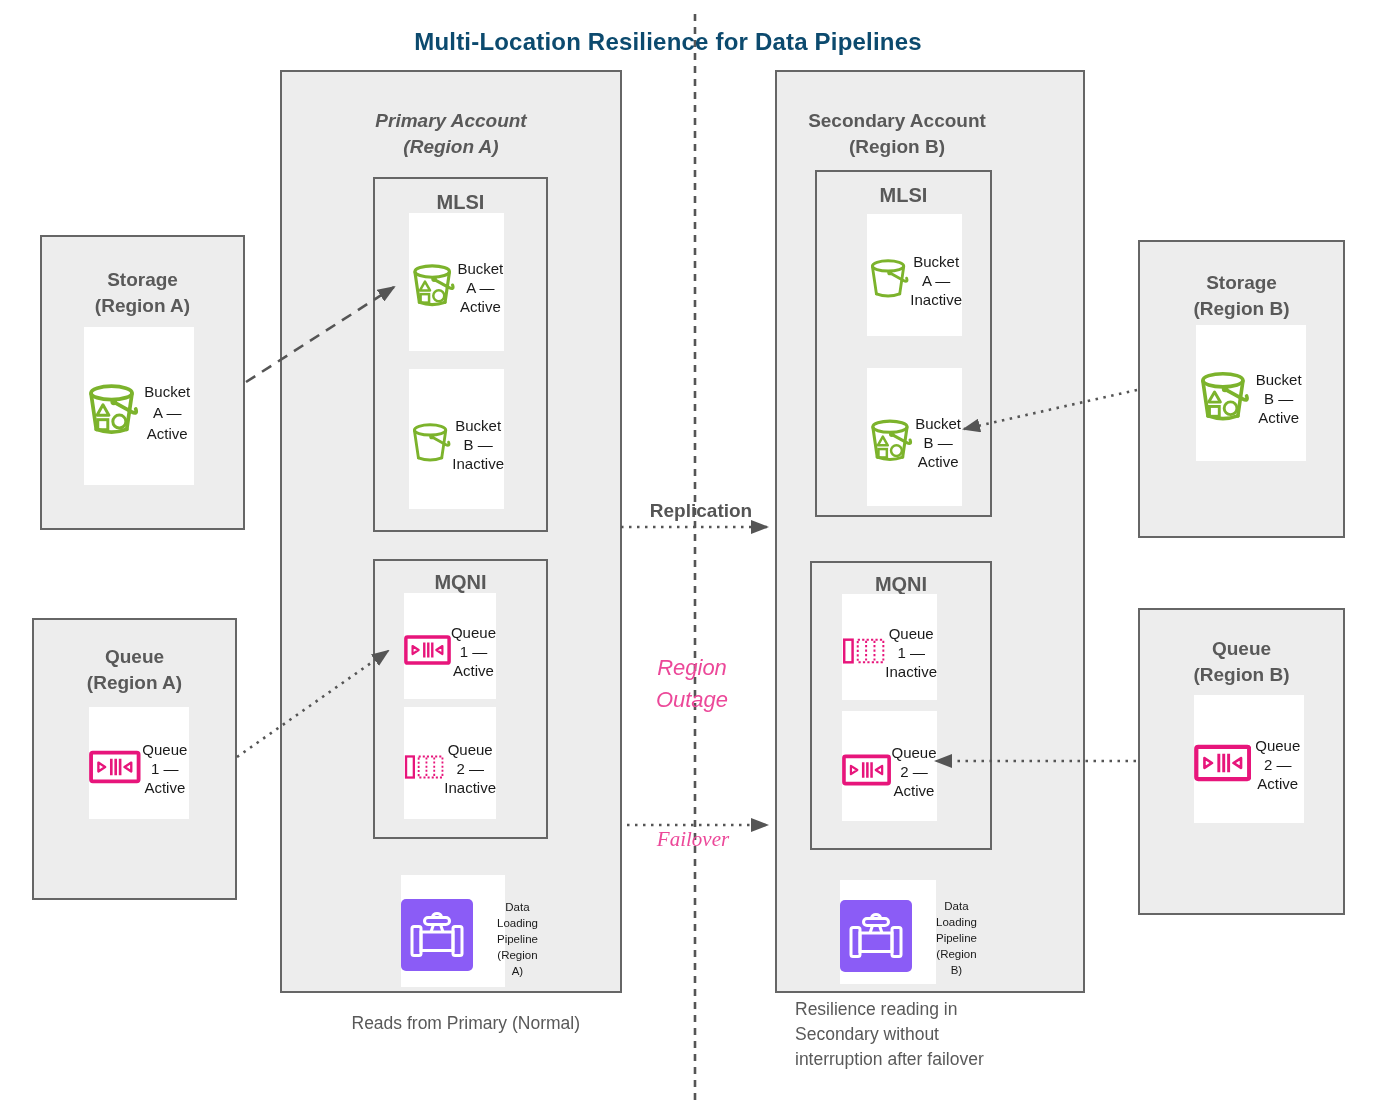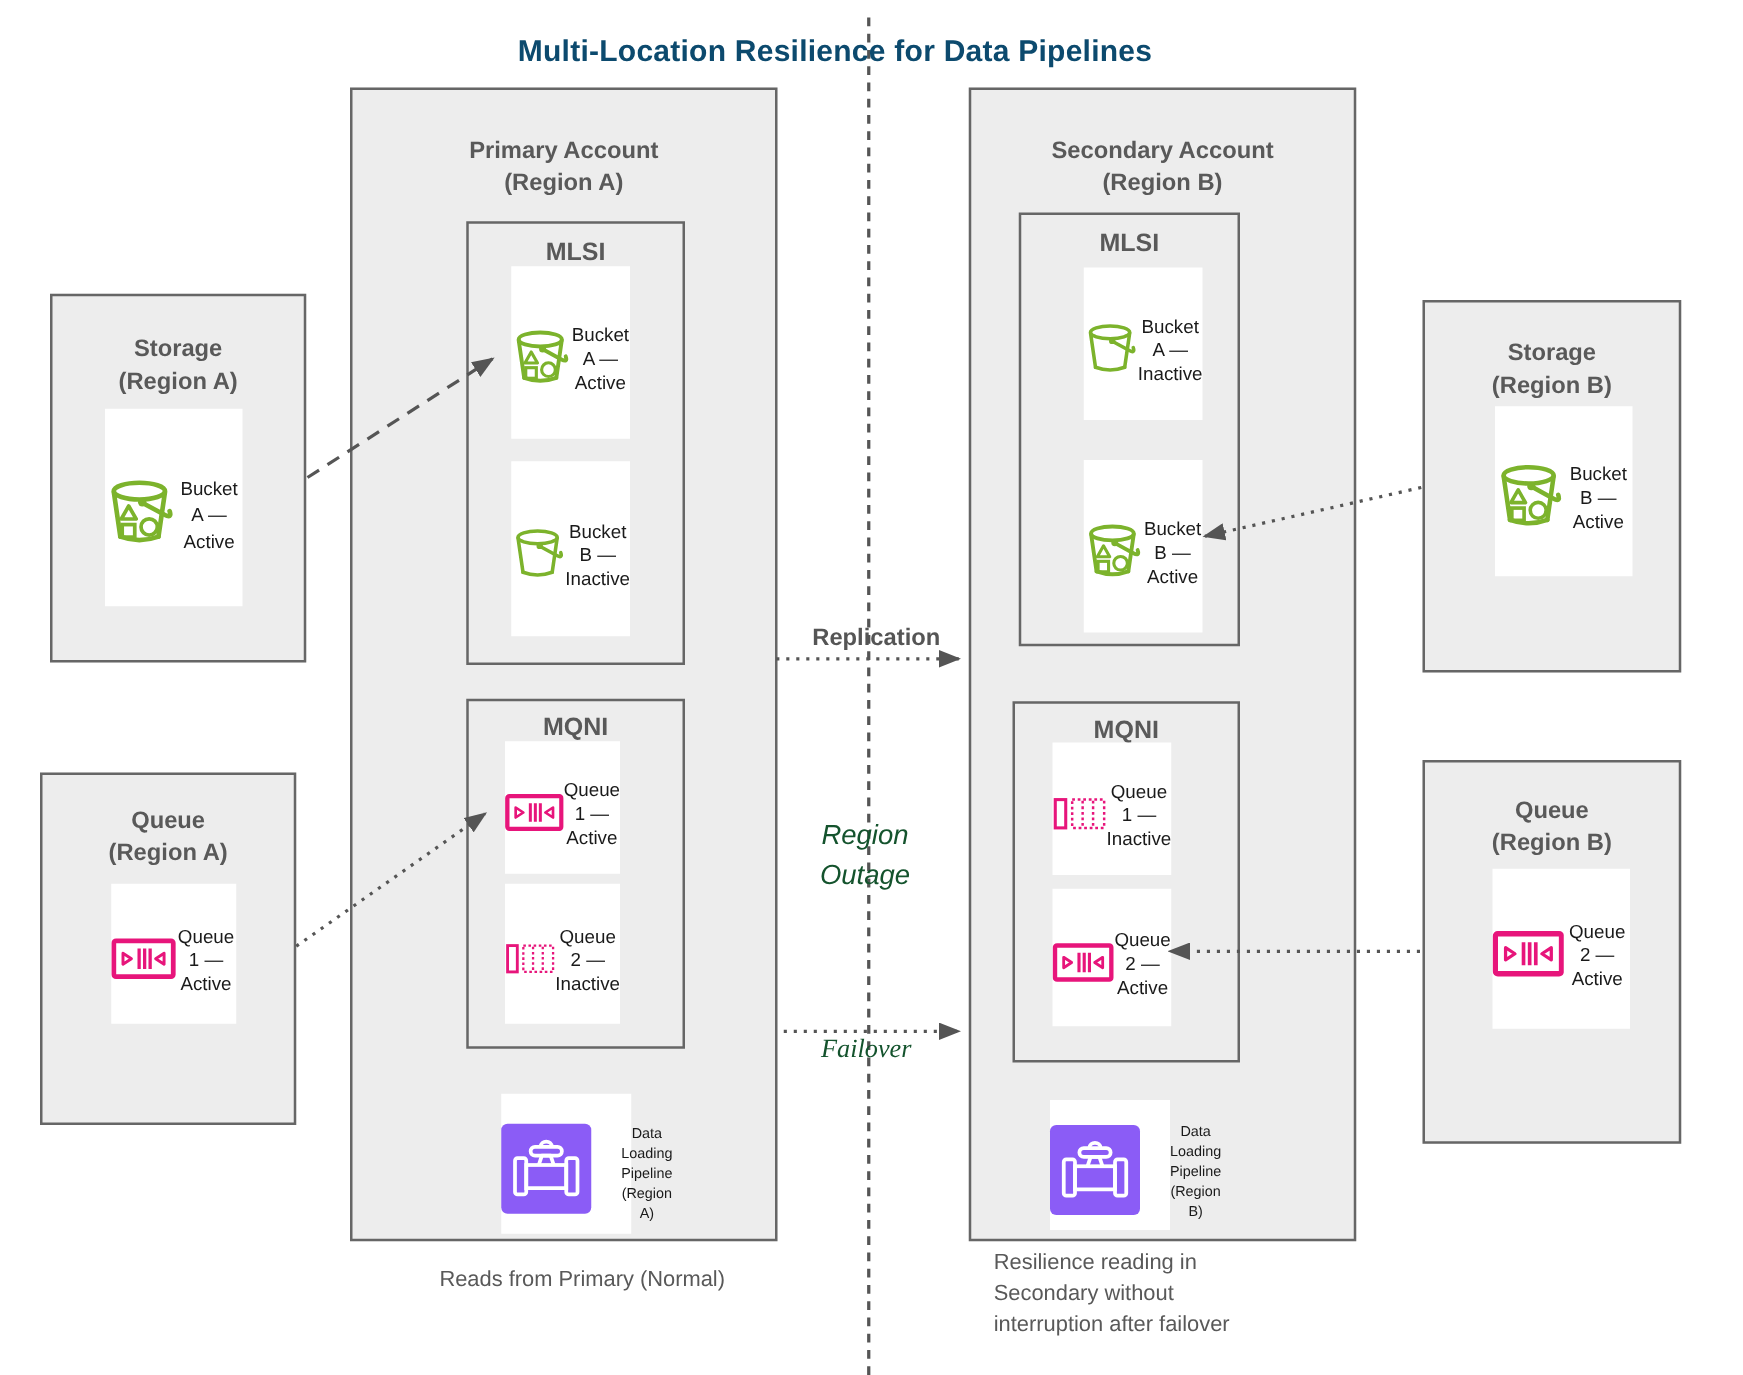--- a/index.html
+++ b/index.html
@@ -36,21 +36,21 @@
     width:72px; height:72px; background:#8B5CF6; border-radius:5px;
     display:flex; align-items:center; justify-content:center;
   }
   .pipe-label { text-align:center; font-size:11.5px; line-height:16px; color:#1a1a1a; margin-top:8px;margin-left:24px; }
 
   .caption {
     position:absolute; color:#595959; font-size:17.5px; line-height:25px; z-index:2;
   }
 
   .annotation-red {
-    position:absolute; color:#14532d; font-style:italic; z-index:5;
+    position:absolute; color:#ec4899; font-style:italic; z-index:5;
     transform:translate(-50%,-50%); text-align:center; white-space:nowrap;
   }
   .annotation-bold {
     position:absolute; color:#555555; font-weight:bold; font-size:19px; z-index:5;
     transform:translate(-50%,-50%); white-space:nowrap;
   }
 
   .overlay { position:absolute; left:0; top:0; z-index:4; pointer-events:none; }
   .defs-hidden { position:absolute; width:0; height:0; overflow:hidden; }
 
@@ -127,21 +127,21 @@
           <use href="#sym-queue-active"></use>
         </svg>
       <div class="card-label tight">
         <div>Queue 1 —</div>
         <div>Active</div>
       </div>
     </div>
   </div>
 
   <div class="box" style="left:280px; top:70px; width:342px; height:923px;">
-    <div class="box-title" style="top:36px;">
+    <div class="box-title" style="top:36px;font-style:italic;">
       <div>Primary Account</div>
       <div>(Region A)</div>
     </div>
 
     <div class="inner-box" style="left:91px; top:105px; width:175px; height:355px;">
       <div class="inner-title" style="top:12px;">MLSI</div>
       <div class="card" style="left:34px; top:34px; width:95px; height:138px;">
         <svg class="icon" width="78" height="74" viewBox="0 0 76 74">
             <use href="#sym-bucket-objects"></use>
           </svg>
@@ -192,21 +192,21 @@
       <div class="pipe-label">
         <div>Data Loading</div>
         <div>Pipeline (Region A)</div>
       </div>
     </div>
   </div>
 
   <div class="caption" style="left:280px; top:1011px; width:300px; text-align:right;">Reads from Primary (Normal)</div>
 
   <div class="box" style="left:775px; top:70px; width:310px; height:923px;">
-    <div class="box-title" style="top:36px; width:240px;margin-left:33px;">
+    <div class="box-title" style="top:36px; width:240px;">
       <div>Secondary Account</div>
       <div>(Region B)</div>
     </div>
 
     <div class="inner-box" style="left:38px; top:98px; width:177px; height:347px;">
       <div class="inner-title" style="top:12px;">MLSI</div>
       <div class="card" style="left:50px; top:42px; width:95px; height:122px;">
         <svg class="icon" width="78" height="70" viewBox="0 0 76 74">
             <use href="#sym-bucket-plain"></use>
           </svg>

